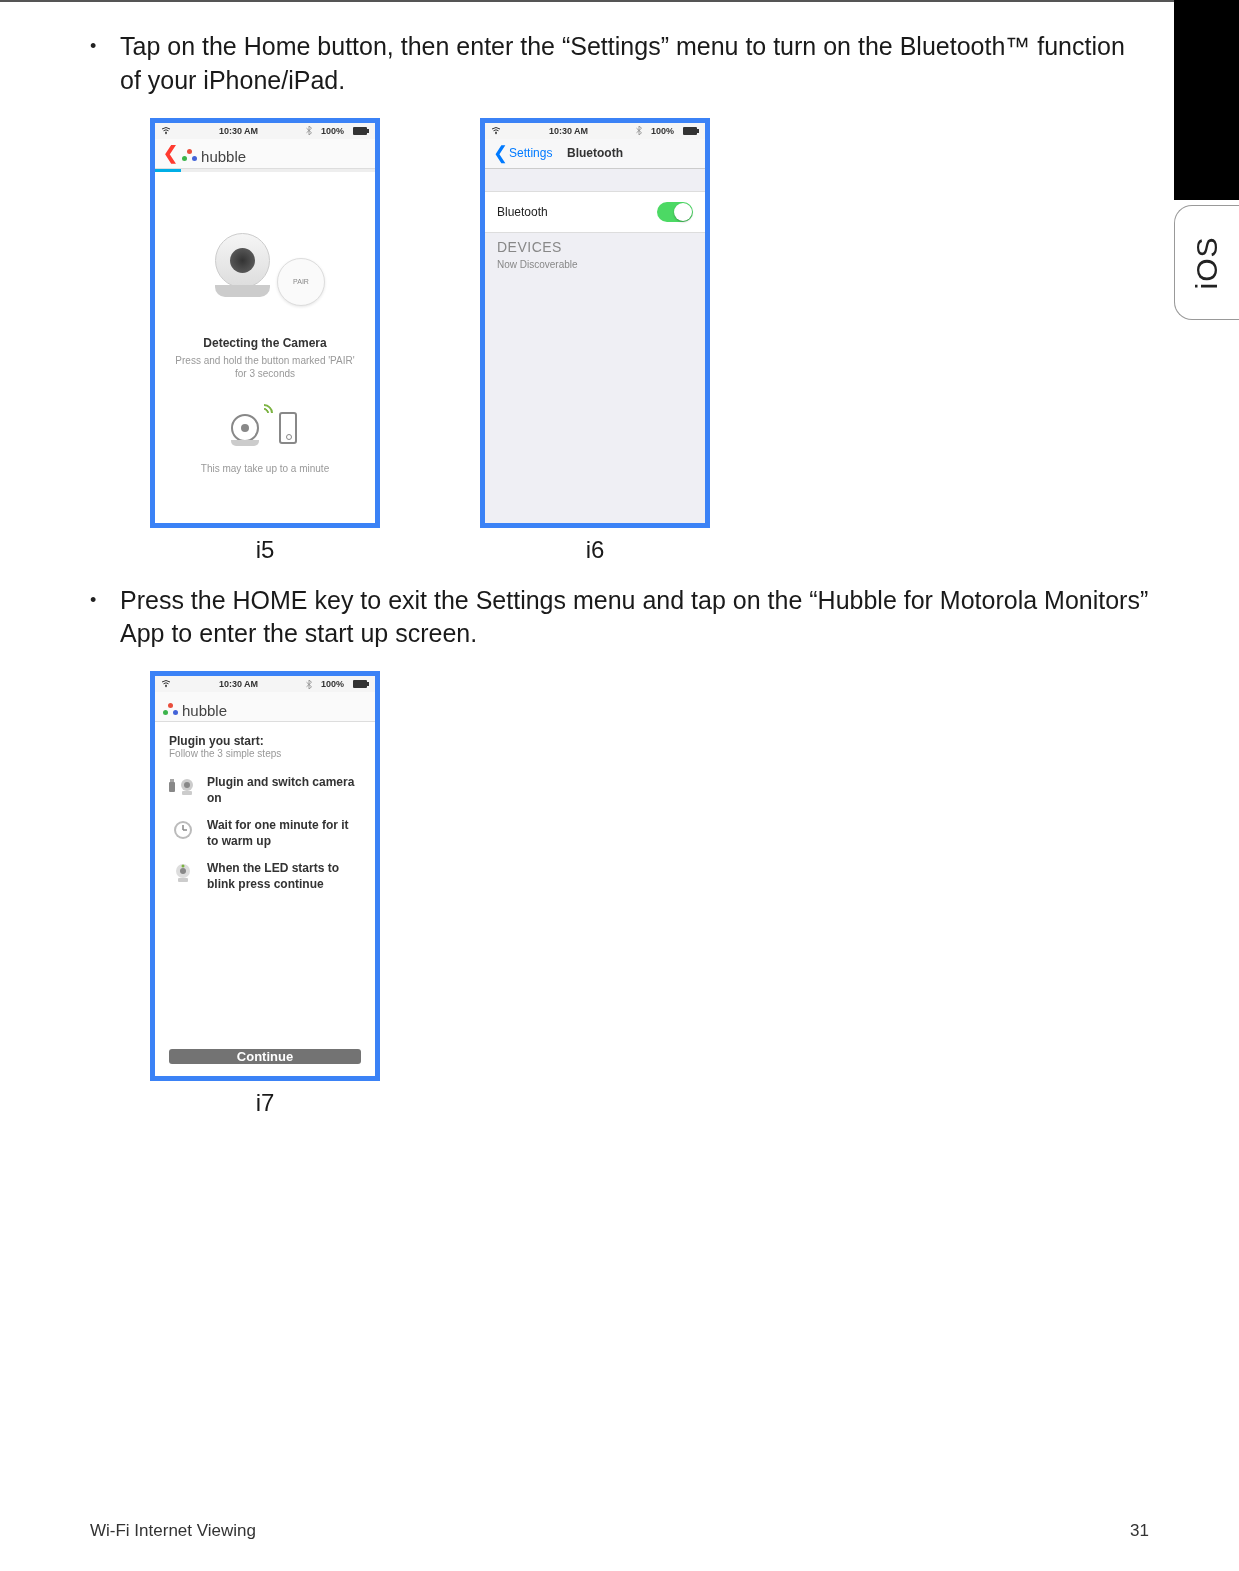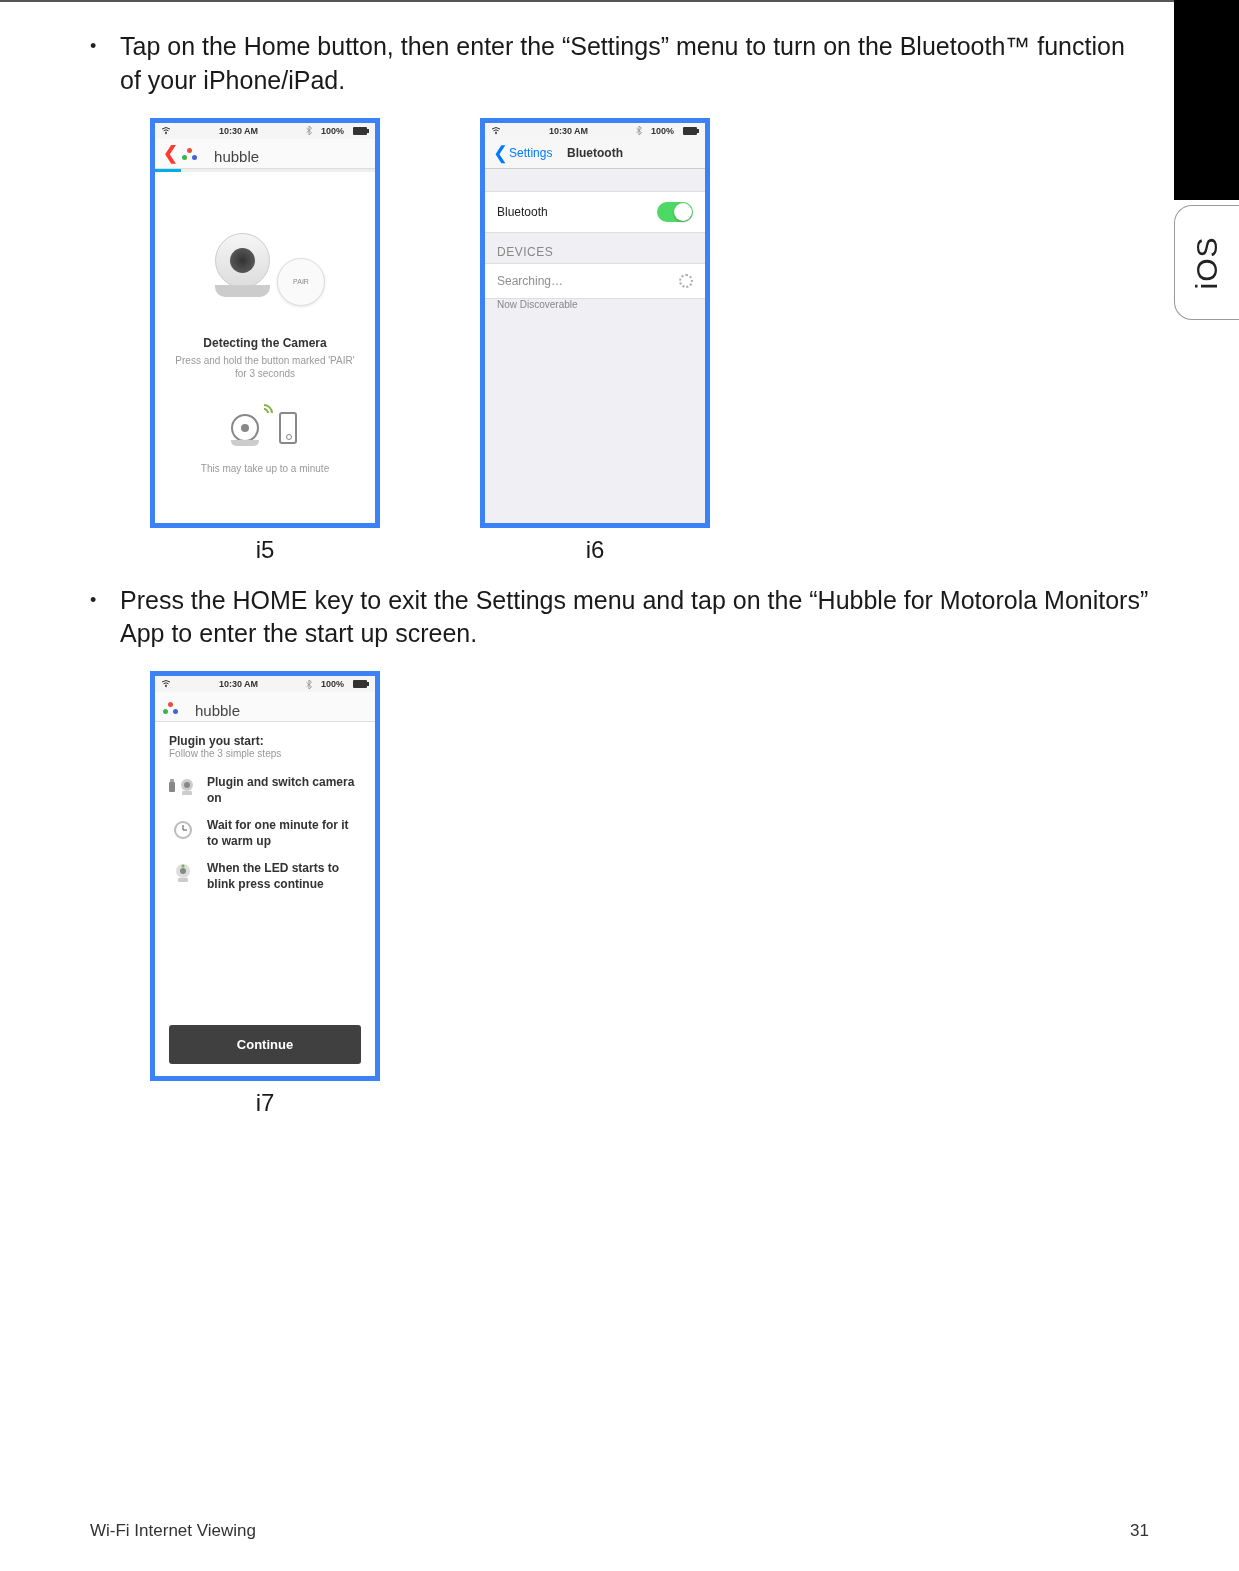--- a/index.html
+++ b/index.html
@@ -13,21 +13,21 @@
   .bullet-text { flex: 1; font-size: 25px; line-height: 1.35; color: #1a1a1a; font-weight: 400; }
   .screens-row { display: flex; gap: 100px; margin: 20px 0 20px 60px; }
   .screen-col { display: flex; flex-direction: column; align-items: center; }
   .caption { font-size: 24px; margin-top: 8px; color: #1a1a1a; }
   .phone { width: 230px; height: 410px; border: 5px solid #3b82f6; background: #fff; position: relative; overflow: hidden; font-family: "Helvetica Neue", Arial, sans-serif; }
   .status-bar { height: 16px; background: #f5f5f5; display: flex; align-items: center; justify-content: space-between; padding: 0 6px; font-size: 9px; font-weight: bold; color: #333; }
   .status-left, .status-right { display: flex; align-items: center; gap: 9px; }
   .wifi-icon svg, .bt-small svg, .batt-icon svg { display: block; }
   .nav-bar { height: 30px; border-bottom: 1px solid #ddd; display: flex; align-items: center; padding: 0 8px; position: relative; background: #fafafa; }
   .back-chev { color: #ff3b30; font-size: 18px; font-weight: bold; margin-right: 4px; }
-  .hubble-logo { display: flex; align-items: flex-start; gap: 16px; margin-top: 7px; }
+  .hubble-logo { display: flex; align-items: flex-end; gap: 3px; margin-top: 7px; }
   .hubble-dots { width: 16px; height: 16px; position: relative; }
   .hdot { position: absolute; width: 5px; height: 5px; border-radius: 50%; }
   .hd1 { background: #e94e3c; top: 0; left: 5px; }
   .hd2 { background: #3cb44b; top: 7px; left: 0; }
   .hd3 { background: #4363d8; top: 7px; left: 10px; }
   .hubble-text { font-size: 15px; font-weight: 500; color: #444; }
   .progress-line { height: 3px; background: #eee; }
   .progress-fill { height: 100%; width: 12%; background: #00aee6; }
   .i5-body { padding: 6px 8px; text-align: center; }
   .camera-illus { margin: 45px auto 8px; width: 120px; height: 105px; position: relative; }
@@ -49,36 +49,36 @@
   .small-phone::after { content:''; position:absolute; bottom:2px; left:5px; width:4px; height:4px; border:1px solid #888; border-radius:50%; }
   .i5-footer { font-size: 10px; color: #999; margin-top: 8px; }
 
   .nav-bar-ios { height: 30px; background: #f7f7f8; border-bottom: 1px solid #ccc; display: flex; align-items: center; padding: 0 8px; position: relative; }
   .ios-back { color: #007aff; font-size: 12px; display: flex; align-items: center; }
   .ios-back-chev { font-size: 18px; margin-right: 1px; font-weight: 300; }
   .ios-title { position: absolute; left: 50%; transform: translateX(-50%); font-size: 12px; font-weight: bold; color: #333; }
   .i6-body { background: #efeff4; height: calc(100% - 46px); }
   .cell { background: #fff; border-top: 1px solid #ddd; border-bottom: 1px solid #ddd; padding: 10px 12px; display: flex; align-items: center; justify-content: space-between; font-size: 12px; }
   .cell-gap { height: 22px; }
-  .section-hdr { font-size: 12px; color: #888; padding: 12px 12px 4px; letter-spacing: 0.5px; }
+  .section-hdr { font-size: 14px; color: #888; padding: 6px 12px 4px; letter-spacing: 0.5px; }
   .toggle { width: 36px; height: 20px; background: #4cd964; border-radius: 10px; position: relative; }
   .toggle::after { content:''; position:absolute; right:1px; top:1px; width:18px; height:18px; background:#fff; border-radius:50%; box-shadow: 0 1px 2px rgba(0,0,0,0.3); }
   .spinner { width: 14px; height: 14px; border: 2px dotted #aaa; border-radius: 50%; }
   .cell .gray { color: #8e8e93; }
   .discoverable { font-size: 10px; color: #888; padding: 0 12px; }
 
   .phone3 { height: 410px; }
   .i7-body { padding: 12px 14px; height: calc(100% - 46px); display: flex; flex-direction: column; }
   .i7-h { font-size: 12px; font-weight: bold; color: #333; }
   .i7-sub2 { font-size: 10px; color: #999; margin-bottom: 16px; }
   .step { display: flex; align-items: flex-start; gap: 10px; margin-bottom: 12px; }
   .step-icon { width: 28px; height: 24px; flex-shrink: 0; display: flex; align-items: center; justify-content: center; }
   .step-text { font-size: 12px; font-weight: bold; color: #333; line-height: 1.3; }
   .plug-ic svg, .clock-ic svg, .led-ic svg { display:block; }
-  .continue-btn { margin-top: auto; background: #404040; color: #fff; text-align: center; padding: 12px; font-size: 13px; font-weight: bold; border-radius: 3px; }
+  .continue-btn { margin-top: auto; background: #737373; color: #fff; text-align: center; padding: 0; font-size: 13px; font-weight: bold; border-radius: 3px; }
 
   .footer { position: absolute; bottom: 30px; left: 90px; right: 90px; display: flex; justify-content: space-between; font-size: 17px; color: #333; text-align: right; }
   .footer-left { }
   .footer-right { }
   .top-rule { position: absolute; top: 0; left: 0; right: 65px; height: 2px; background: #555; }
 </style>
 </head>
 <body>
 
 <div class="page">
@@ -196,24 +196,20 @@
           </div>
           <span class="ios-title">Bluetooth</span>
         </div>
         <div class="i6-body">
           <div class="cell-gap"></div>
           <div class="cell">
             <span>Bluetooth</span>
             <div class="toggle"></div>
           </div>
           <div class="section-hdr">DEVICES</div>
-          <div class="cell">
-            <span class="gray">Searching…</span>
-            <div class="spinner"></div>
-          </div>
           <div class="discoverable">Now Discoverable</div>
         </div>
       </div>
       <div class="caption">i6</div>
     </div>
 
   </div>
 
   <div class="bullet-item" style="margin-top:20px;">
     <div class="bullet">•</div>

